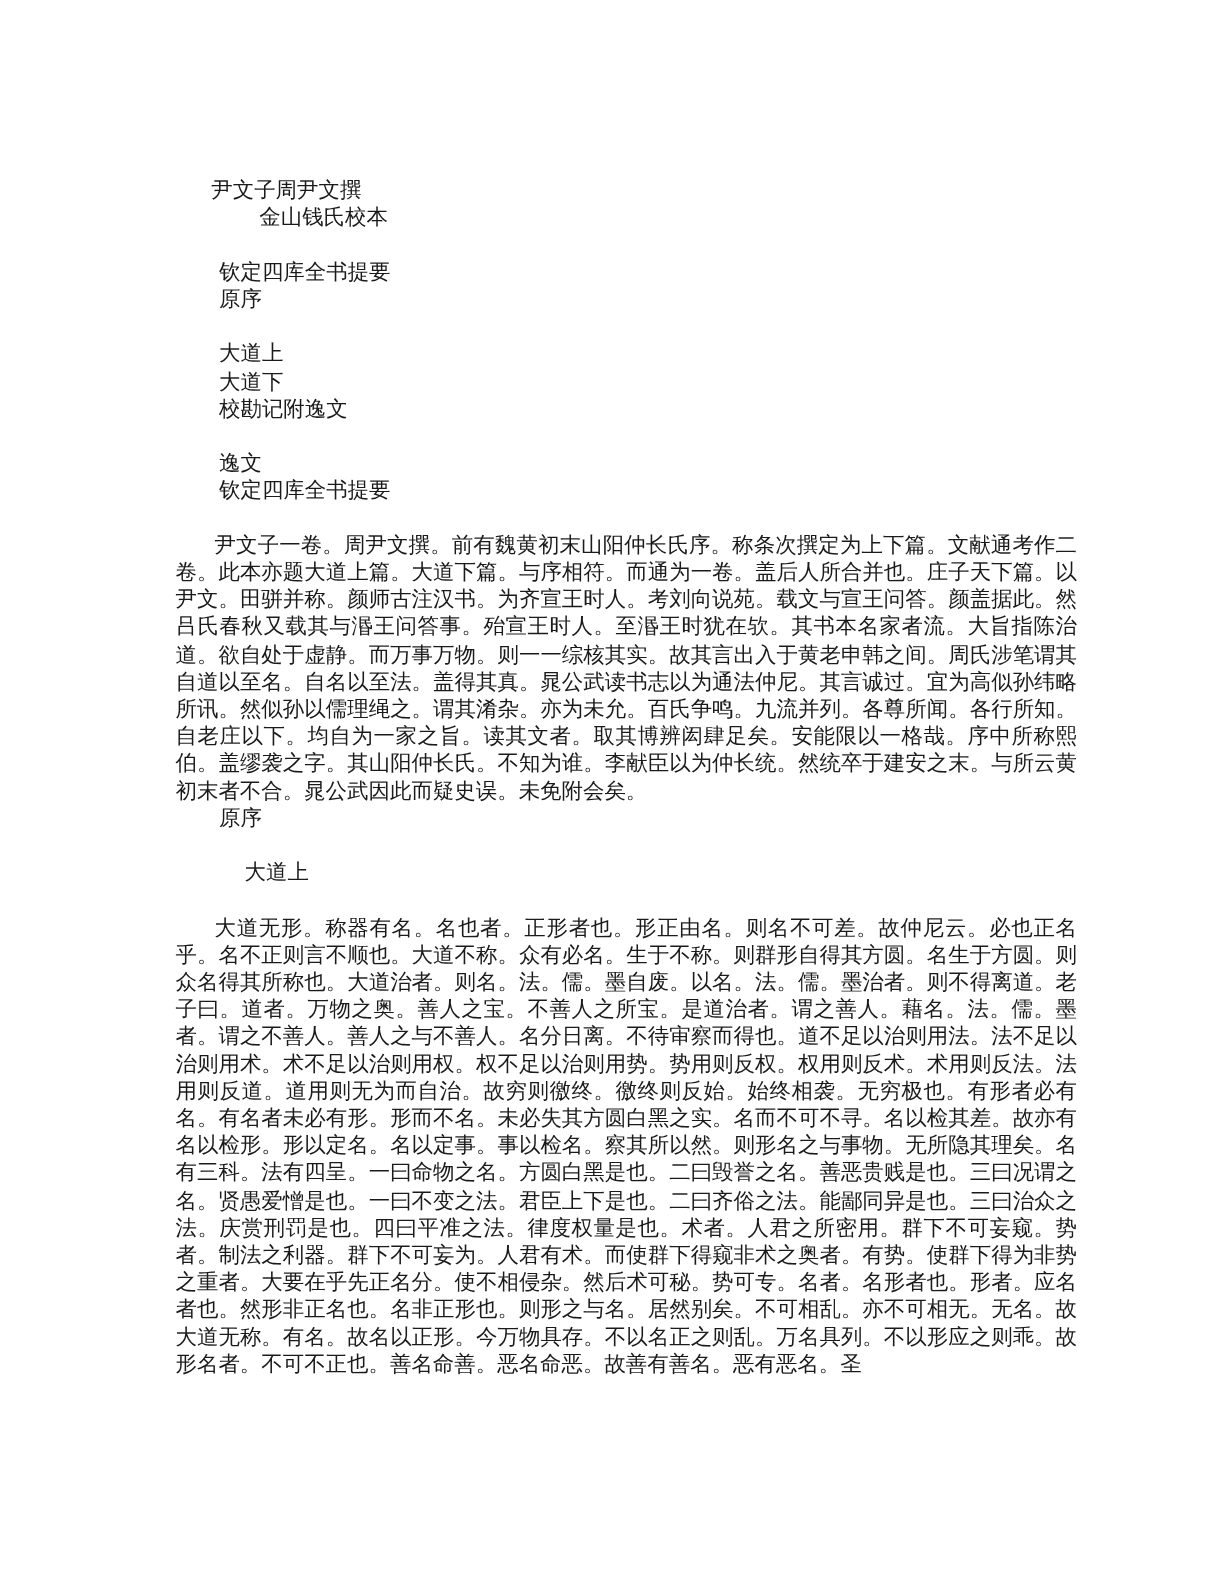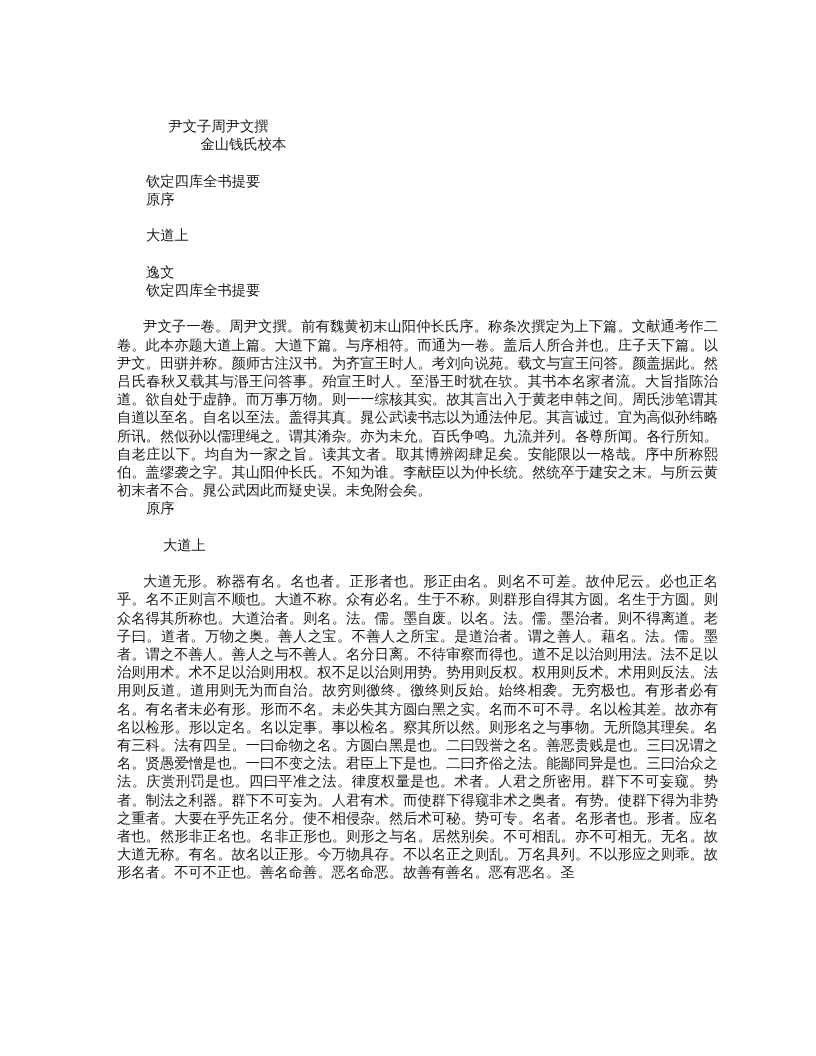--- a/index.html
+++ b/index.html
@@ -13,21 +13,21 @@
     position: relative;
     width: 816px;
     height: 1056px;
     background: #ffffff;
   }
   .text-block {
     position: absolute;
     left: 117px;
     top: 100px;
     width: 601px;
-    font-family: Liberation Mono, monospace;
+    font-family: Liberation Sans, sans-serif;
     font-size: 14.3px;
     line-height: 18.2px;
     color: #1a1a1a;
   }
   .line { white-space: pre; }
   .indent-2 { padding-left: 29px; }
   .indent-3 { padding-left: 46px; }
   .spacer { height: 18.2px; }
   p.para {
     margin: 0;
@@ -48,20 +48,22 @@
       <span>尹文子周尹文撰</span>
       <span class="edition">金山钱氏校本</span>
     </div>
 
     <div class="line indent-2">钦定四库全书提要</div>
     <div class="line indent-2">原序</div>
 
     <div class="spacer"></div>
 
     <div class="line indent-2">大道上</div>
+    <div class="line indent-2">大道下</div>
+    <div class="line indent-2">校勘记附逸文</div>
 
     <div class="spacer"></div>
 
     <div class="line indent-2">逸文</div>
     <div class="line indent-2">钦定四库全书提要</div>
 
     <div class="spacer"></div>
 
     <p class="para">尹文子一卷。周尹文撰。前有魏黄初末山阳仲长氏序。称条次撰定为上下篇。文献通考作二卷。此本亦题大道上篇。大道下篇。与序相符。而通为一卷。盖后人所合并也。庄子天下篇。以尹文。田骈并称。颜师古注汉书。为齐宣王时人。考刘向说苑。载文与宣王问答。颜盖据此。然吕氏春秋又载其与湣王问答事。殆宣王时人。至湣王时犹在欤。其书本名家者流。大旨指陈治道。欲自处于虚静。而万事万物。则一一综核其实。故其言出入于黄老申韩之间。周氏涉笔谓其自道以至名。自名以至法。盖得其真。晁公武读书志以为通法仲尼。其言诚过。宜为高似孙纬略所讯。然似孙以儒理绳之。谓其淆杂。亦为未允。百氏争鸣。九流并列。各尊所闻。各行所知。自老庄以下。均自为一家之旨。读其文者。取其博辨闳肆足矣。安能限以一格哉。序中所称熙伯。盖缪袭之字。其山阳仲长氏。不知为谁。李献臣以为仲长统。然统卒于建安之末。与所云黄初末者不合。晁公武因此而疑史误。未免附会矣。</p>
 

